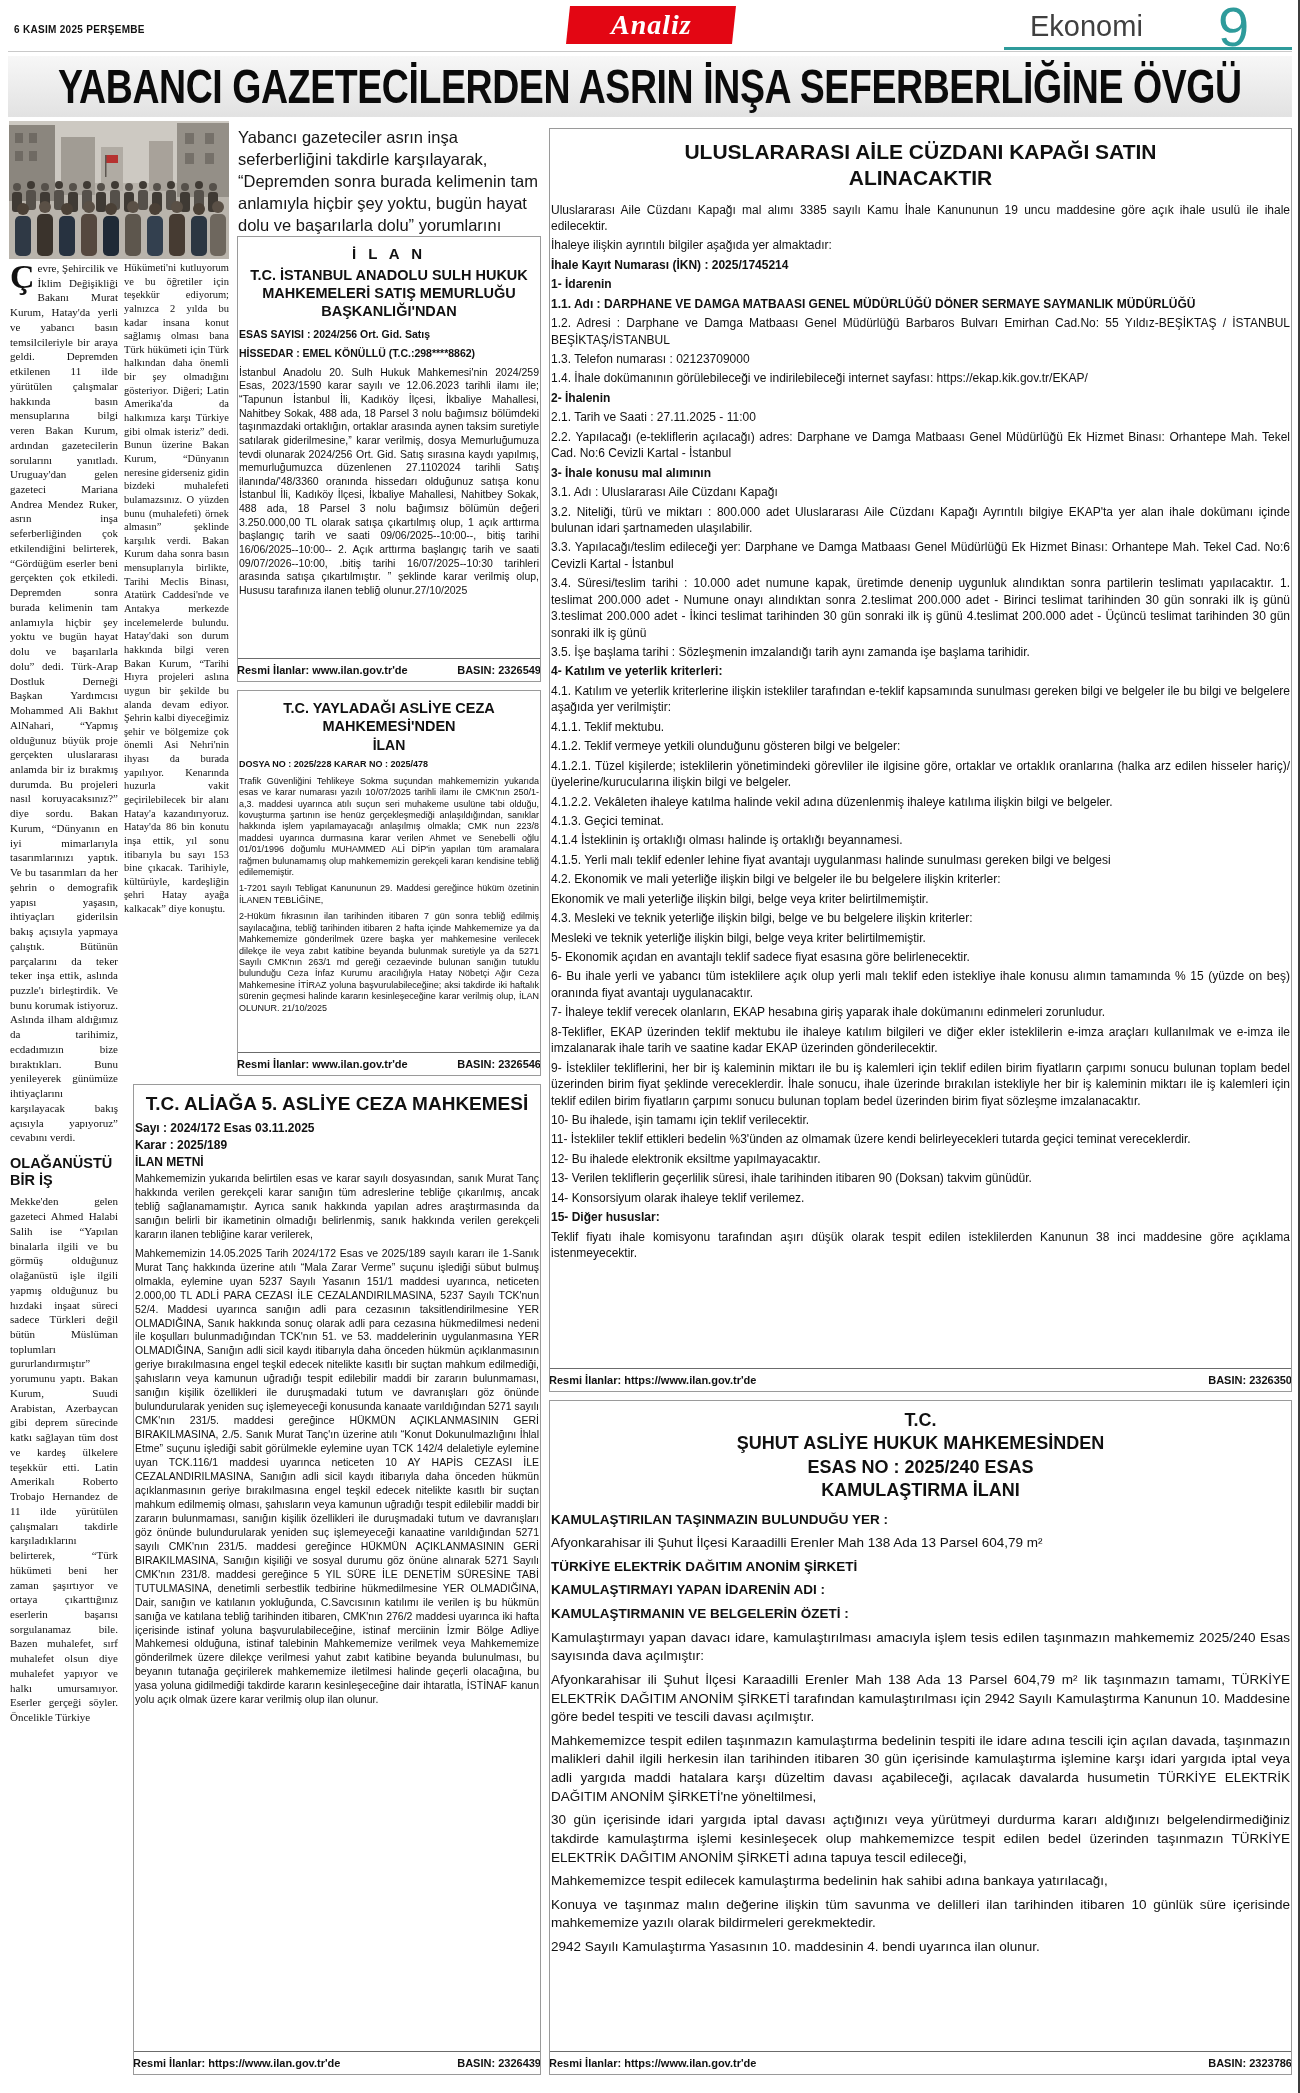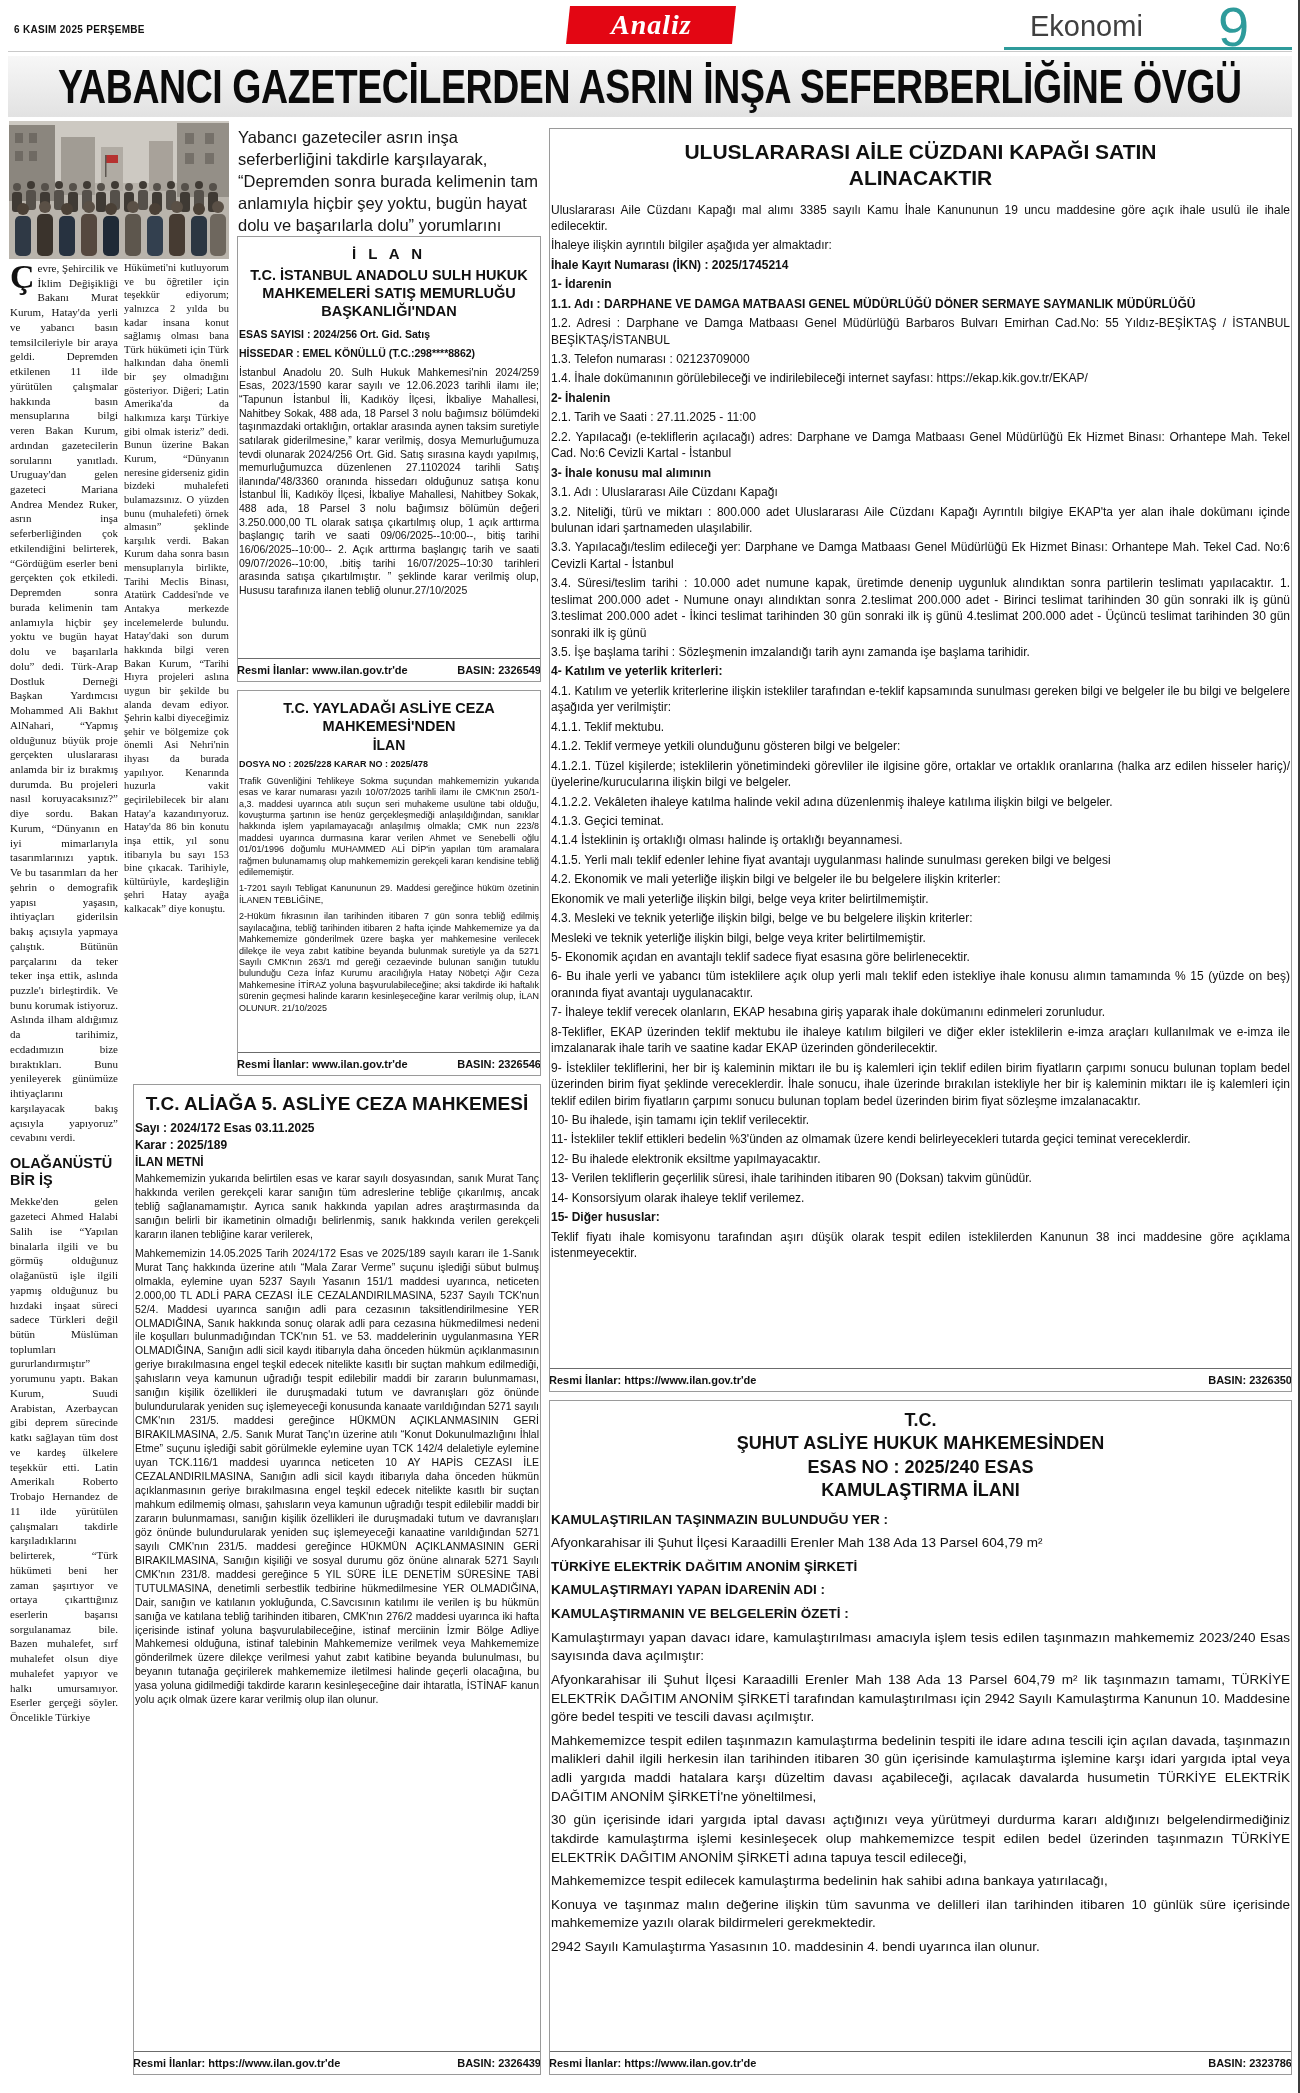--- a/index.html
+++ b/index.html
@@ -279,21 +279,21 @@
         <p>ŞUHUT ASLİYE HUKUK MAHKEMESİNDEN</p>
         <p>ESAS NO : 2025/240 ESAS</p>
         <p>KAMULAŞTIRMA İLANI</p>
       </div>
     <div class="body">
         <p class="b">KAMULAŞTIRILAN TAŞINMAZIN BULUNDUĞU YER :</p>
         <p>Afyonkarahisar ili Şuhut İlçesi Karaadilli Erenler Mah 138 Ada 13 Parsel 604,79 m²</p>
         <p class="b">TÜRKİYE ELEKTRİK DAĞITIM ANONİM ŞİRKETİ</p>
         <p class="b">KAMULAŞTIRMAYI YAPAN İDARENİN ADI :</p>
         <p class="b">KAMULAŞTIRMANIN VE BELGELERİN ÖZETİ :</p>
-        <p>Kamulaştırmayı yapan davacı idare, kamulaştırılması amacıyla işlem tesis edilen taşınmazın mahkememiz 2023/240 Esas sayısında dava açılmıştır:</p>
+        <p>Kamulaştırmayı yapan davacı idare, kamulaştırılması amacıyla işlem tesis edilen taşınmazın mahkememiz 2025/240 Esas sayısında dava açılmıştır:</p>
         <p>Afyonkarahisar ili Şuhut İlçesi Karaadilli Erenler Mah 138 Ada 13 Parsel 604,79 m² lik taşınmazın tamamı, TÜRKİYE ELEKTRİK DAĞITIM ANONİM ŞİRKETİ tarafından kamulaştırılması için 2942 Sayılı Kamulaştırma Kanunun 10. Maddesine göre bedel tespiti ve tescili davası açılmıştır.</p>
         <p>Mahkememizce tespit edilen taşınmazın kamulaştırma bedelinin tespiti ile idare adına tescili için açılan davada, taşınmazın malikleri dahil ilgili herkesin ilan tarihinden itibaren 30 gün içerisinde kamulaştırma işlemine karşı idari yargıda iptal veya adli yargıda maddi hatalara karşı düzeltim davası açabileceği, açılacak davalarda husumetin TÜRKİYE ELEKTRİK DAĞITIM ANONİM ŞİRKETİ'ne yöneltilmesi,</p>
         <p>30 gün içerisinde idari yargıda iptal davası açtığınızı veya yürütmeyi durdurma kararı aldığınızı belgelendirmediğiniz takdirde kamulaştırma işlemi kesinleşecek olup mahkememizce tespit edilen bedel üzerinden taşınmazın TÜRKİYE ELEKTRİK DAĞITIM ANONİM ŞİRKETİ adına tapuya tescil edileceği,</p>
         <p>Mahkememizce tespit edilecek kamulaştırma bedelinin hak sahibi adına bankaya yatırılacağı,</p>
         <p>Konuya ve taşınmaz malın değerine ilişkin tüm savunma ve delilleri ilan tarihinden itibaren 10 günlük süre içerisinde mahkememize yazılı olarak bildirmeleri gerekmektedir.</p>
         <p>2942 Sayılı Kamulaştırma Yasasının 10. maddesinin 4. bendi uyarınca ilan olunur.</p>
       </div>
     <div class="nfooter">
       <span>Resmi İlanlar: https://www.ilan.gov.tr'de</span>
       <span>BASIN: 2323786</span>

